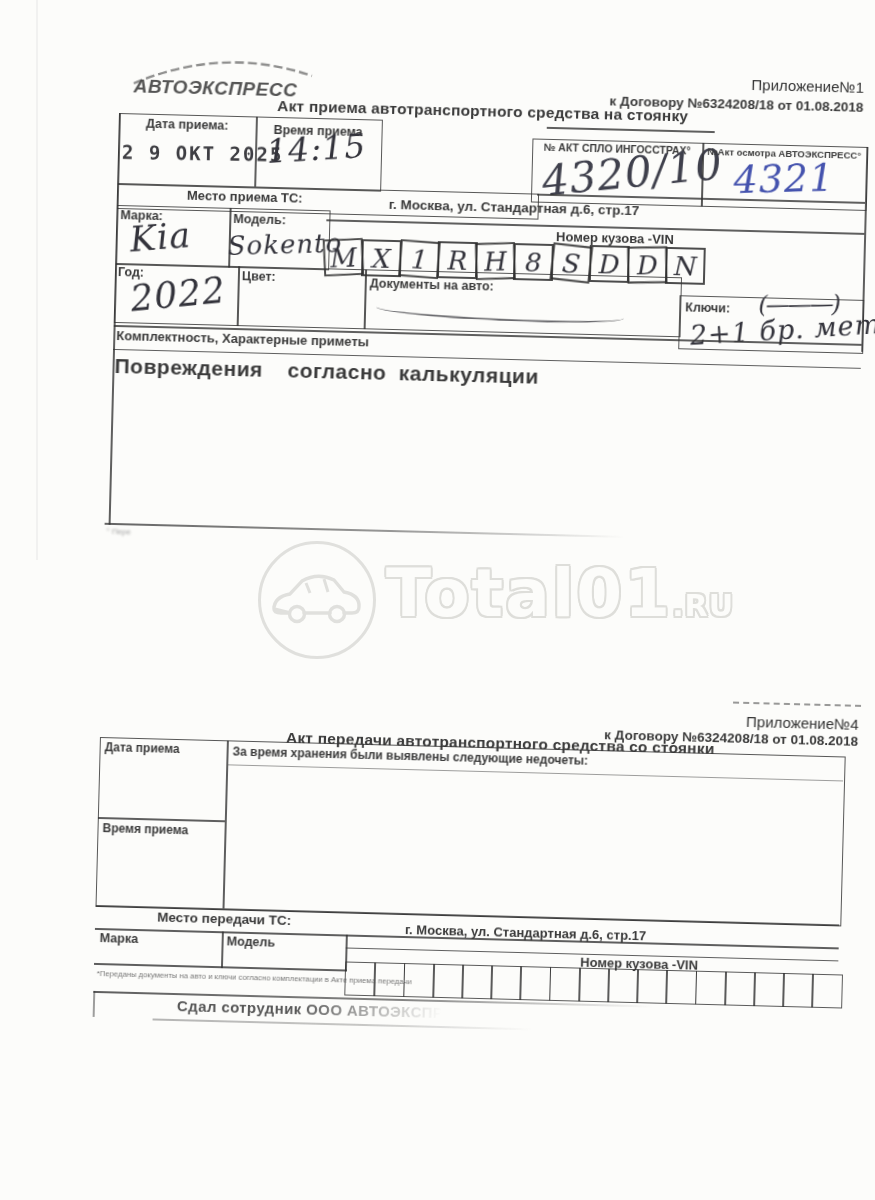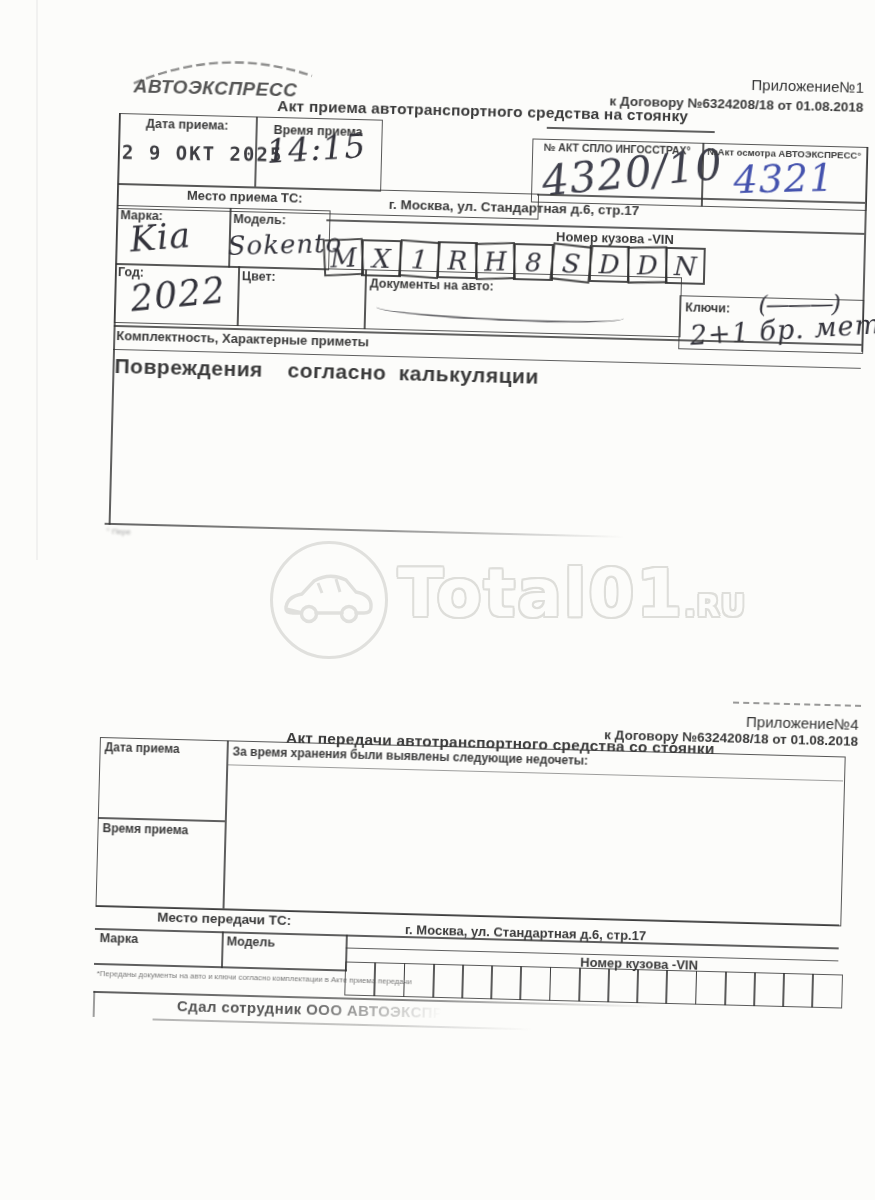--- a/index.html
+++ b/index.html
@@ -113,21 +113,21 @@
     <div class="hl" style="left:0;top:212px;width:748px;"></div>
     <div class="lbl" style="left:3px;top:216px;font-size:13px;">Комплектность, Характерные приметы</div>
     <div class="hl" style="left:0;top:236px;width:748px;height:1.4px;"></div>
     <div class="lbl" style="left:2px;top:241px;font-size:21px;font-weight:600;color:#3b3b3b;word-spacing:6px;letter-spacing:.5px;white-space:pre;">Повреждения  согласно калькуляции</div>
 
     <div class="vl" style="left:0;top:0;height:412px;"></div>
     <div class="hl fade-r" style="left:-4px;top:410px;width:520px;background:linear-gradient(to right,rgba(50,50,50,.75),rgba(50,50,50,.5) 55%,rgba(50,50,50,0));"></div>
     <div class="footnote" style="left:-2px;top:414px;opacity:.55;filter:blur(.9px);">° Пере</div>
   </section>
 
-  <div class="abs" style="left:262px;top:533px;width:610px;height:140px;">
+  <div class="abs" style="left:250px;top:533px;width:610px;height:140px;">
     <div class="abs" style="left:8px;top:8px;width:112px;height:112px;border:3px solid #e0e0dd;border-radius:50%;"></div>
     <svg width="100" height="62" style="position:absolute;left:16px;top:34px;" viewBox="0 0 100 62">
       <path d="M8,42 Q8,30 24,27 L36,14 Q52,5 68,13 L78,25 Q94,28 93,40 Q93,46 86,46 L78,46 M64,46 L38,46 M24,46 L15,46 Q8,46 8,42 Z" fill="none" stroke="#e0e0dd" stroke-width="3.4" stroke-linecap="round"></path>
       <circle cx="31" cy="47" r="7.5" fill="none" stroke="#e0e0dd" stroke-width="3.4"></circle>
       <circle cx="71" cy="47" r="7.5" fill="none" stroke="#e0e0dd" stroke-width="3.4"></circle>
       <path d="M40,16 L44,26 M58,12 L62,25" fill="none" stroke="#e0e0dd" stroke-width="3"></path>
     </svg>
     <div class="wm-text" style="left:136px;top:22px;font-size:66px;">
       <span>Total01</span><span style="font-size:30px;letter-spacing:1px;">.RU</span>
     </div>

